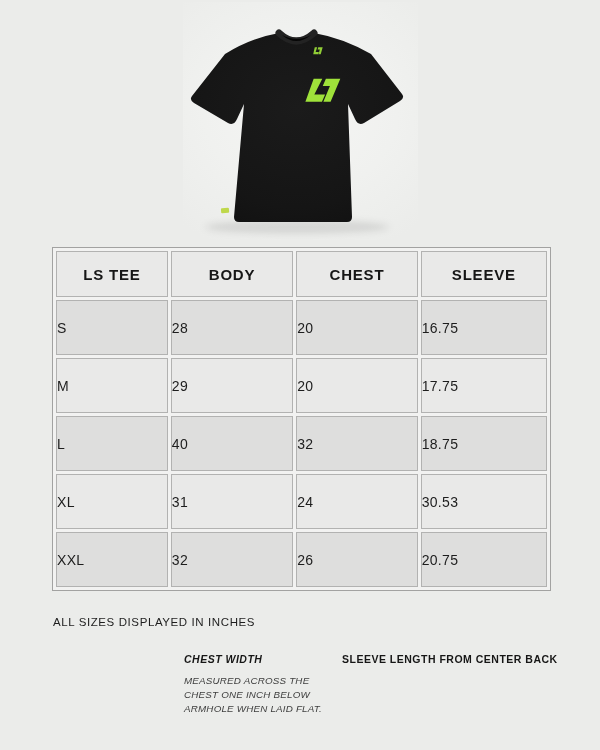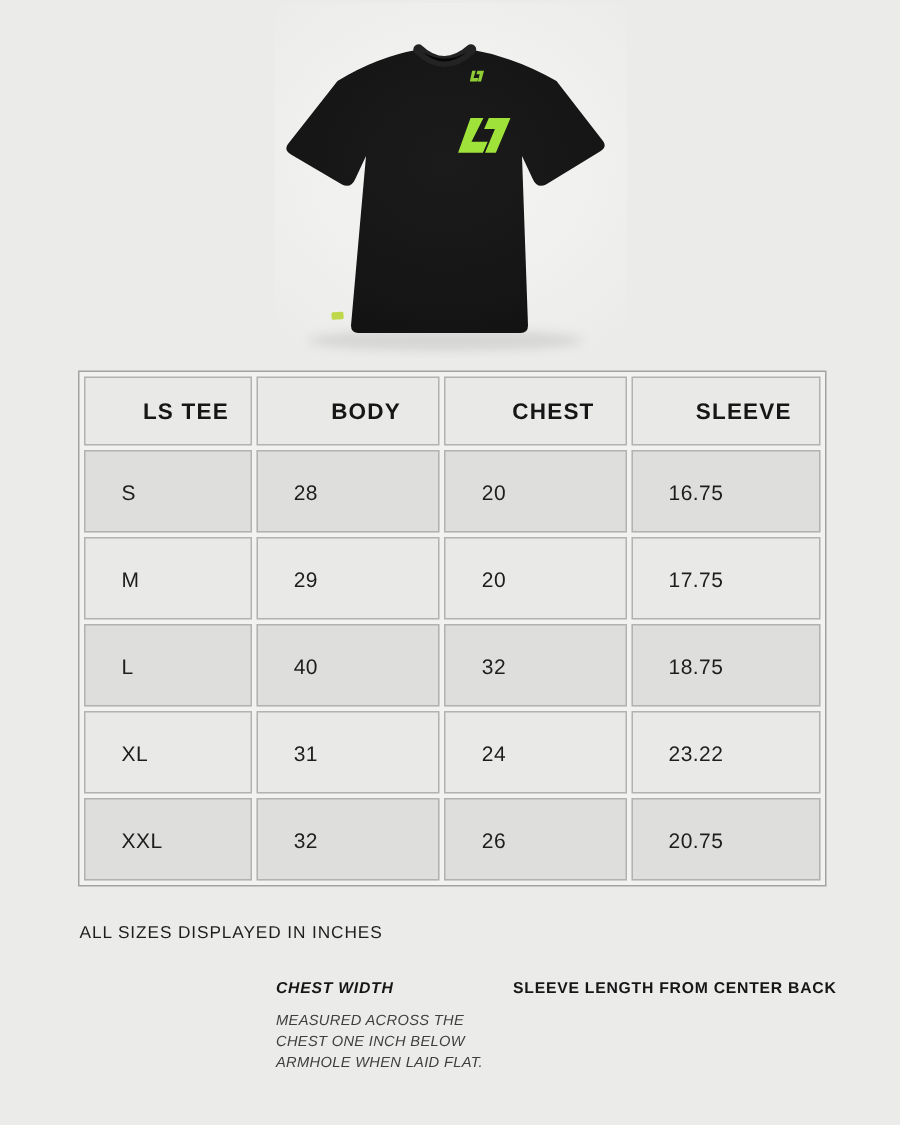--- a/index.html
+++ b/index.html
@@ -22,21 +22,21 @@
   
   table.size-chart {
     position:absolute; left:52px; top:247px; width:499px;
     border-collapse:separate; border-spacing:3px;
     background:#f2f2f1;
     border:1px solid #a2a2a1;
     table-layout:fixed;
   }
   .size-chart th, .size-chart td {
     border:1px solid #b2b2b1;
-    vertical-align:middle;padding-left:24px;
+    vertical-align:middle;
   }
   .size-chart th {
     height:46px; background:#e9e9e8;
     font-size:15px; font-weight:bold; letter-spacing:0.8px;
   }
   .size-chart td {
     height:55px; background:#e9e9e8;
     font-size:14px; letter-spacing:0.3px; color:#1d1d1d;
   }
   .size-chart tr.dark td { background:#dedeed; } 
@@ -152,21 +152,21 @@
       <tr class="dark">
         <td>L</td>
         <td>40</td>
         <td>32</td>
         <td>18.75</td>
       </tr>
       <tr>
         <td>XL</td>
         <td>31</td>
         <td>24</td>
-        <td>23.22</td>
+        <td>30.53</td>
       </tr>
       <tr class="dark">
         <td>XXL</td>
         <td>32</td>
         <td>26</td>
         <td>20.75</td>
       </tr>
     </tbody>
   </table>
 

